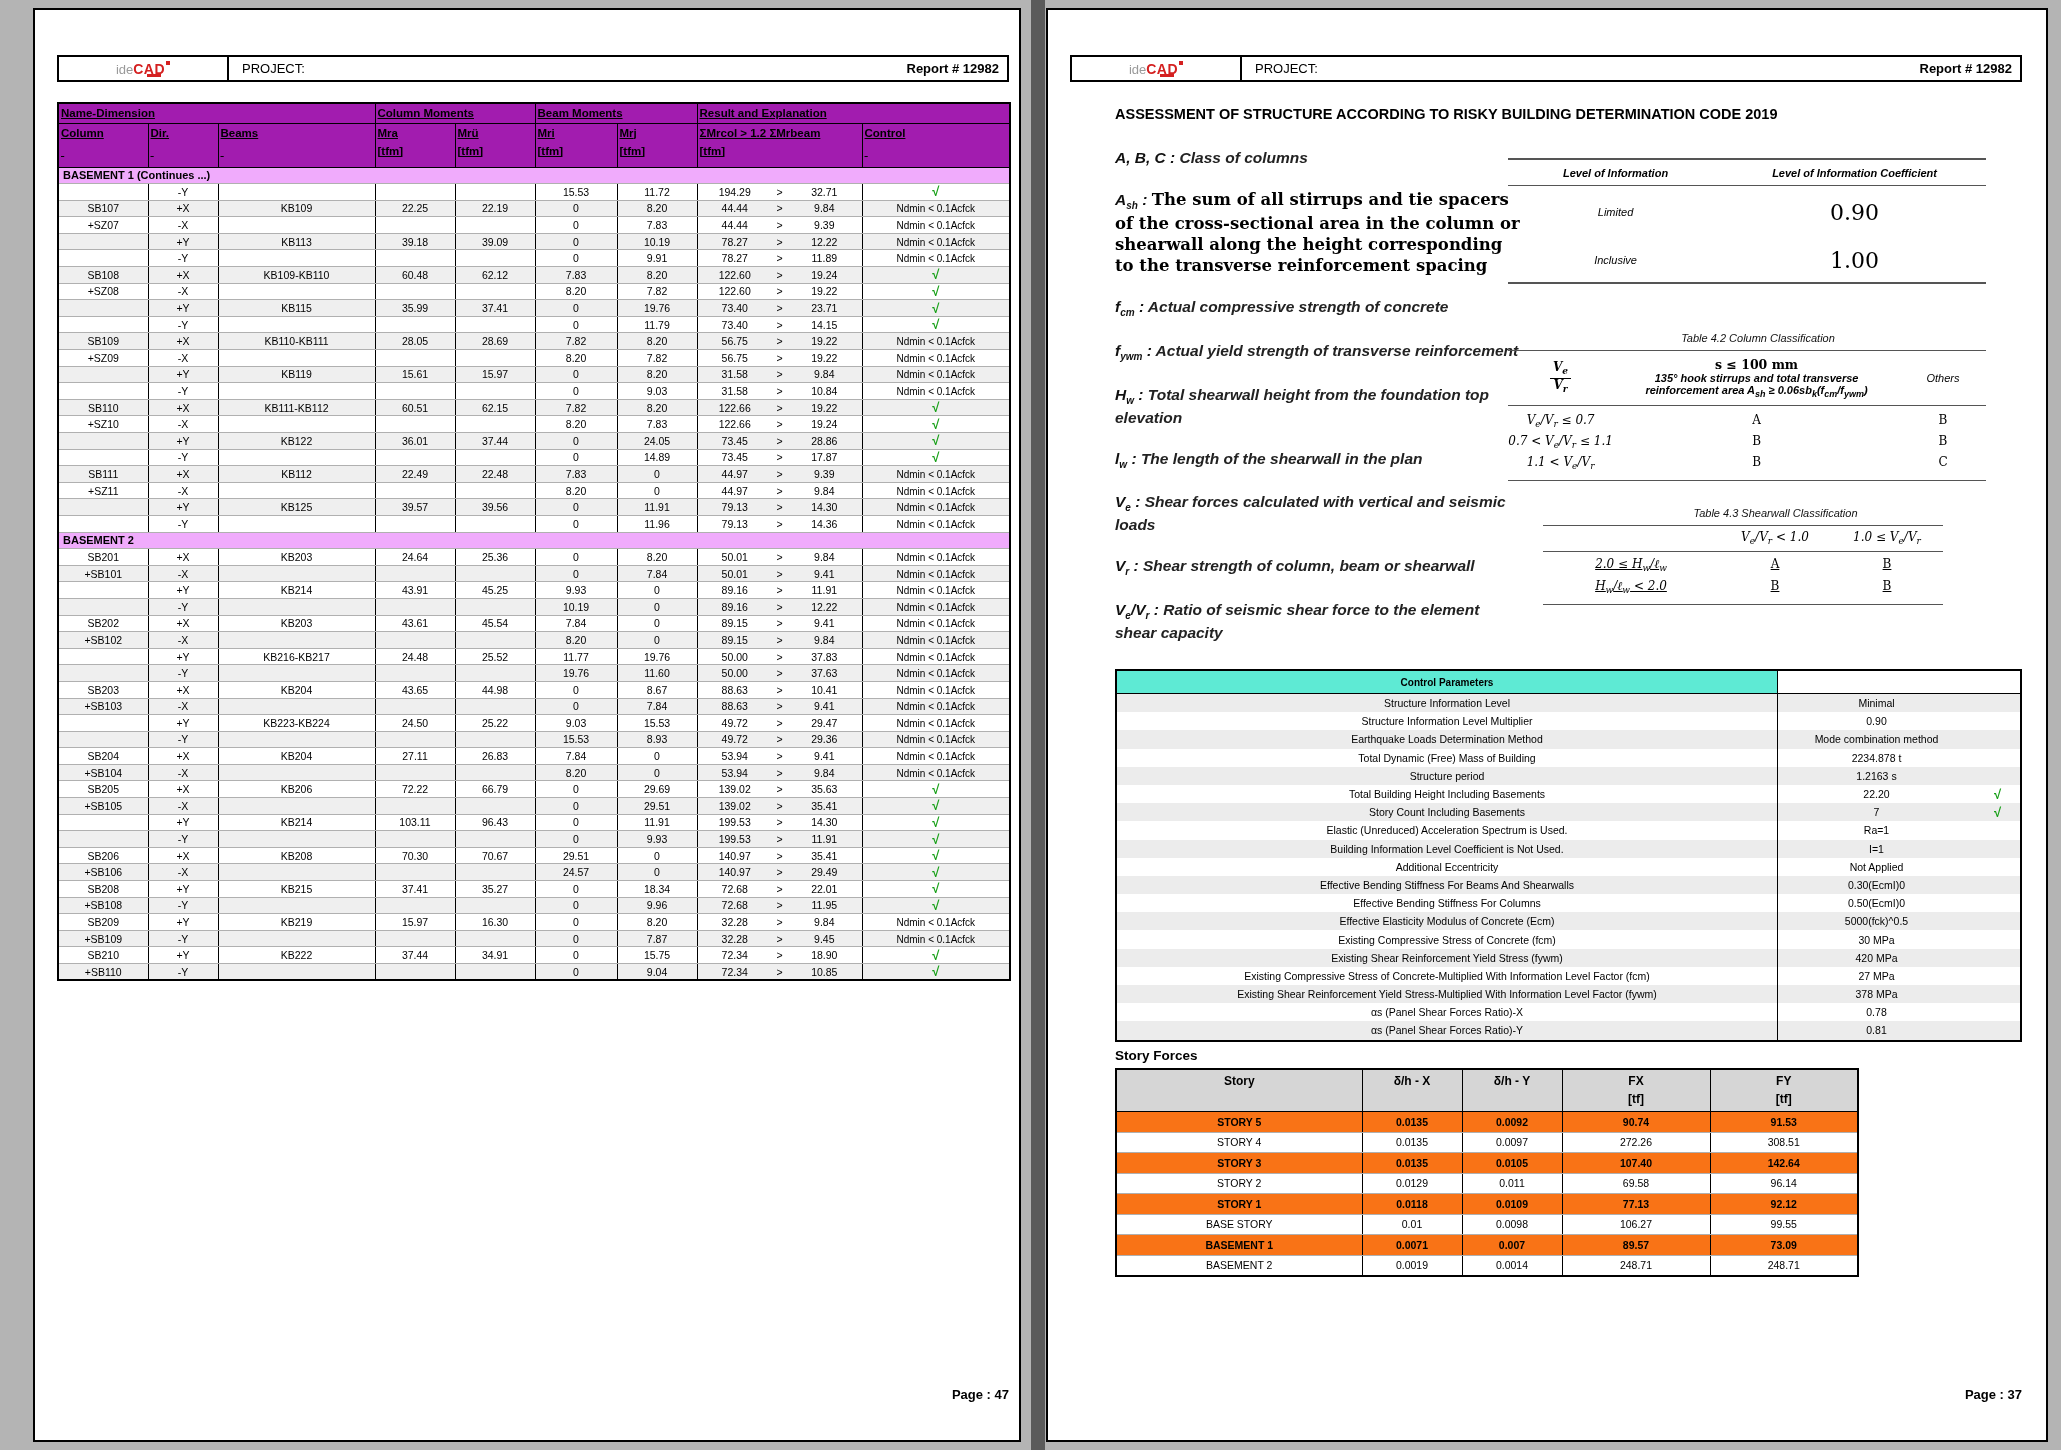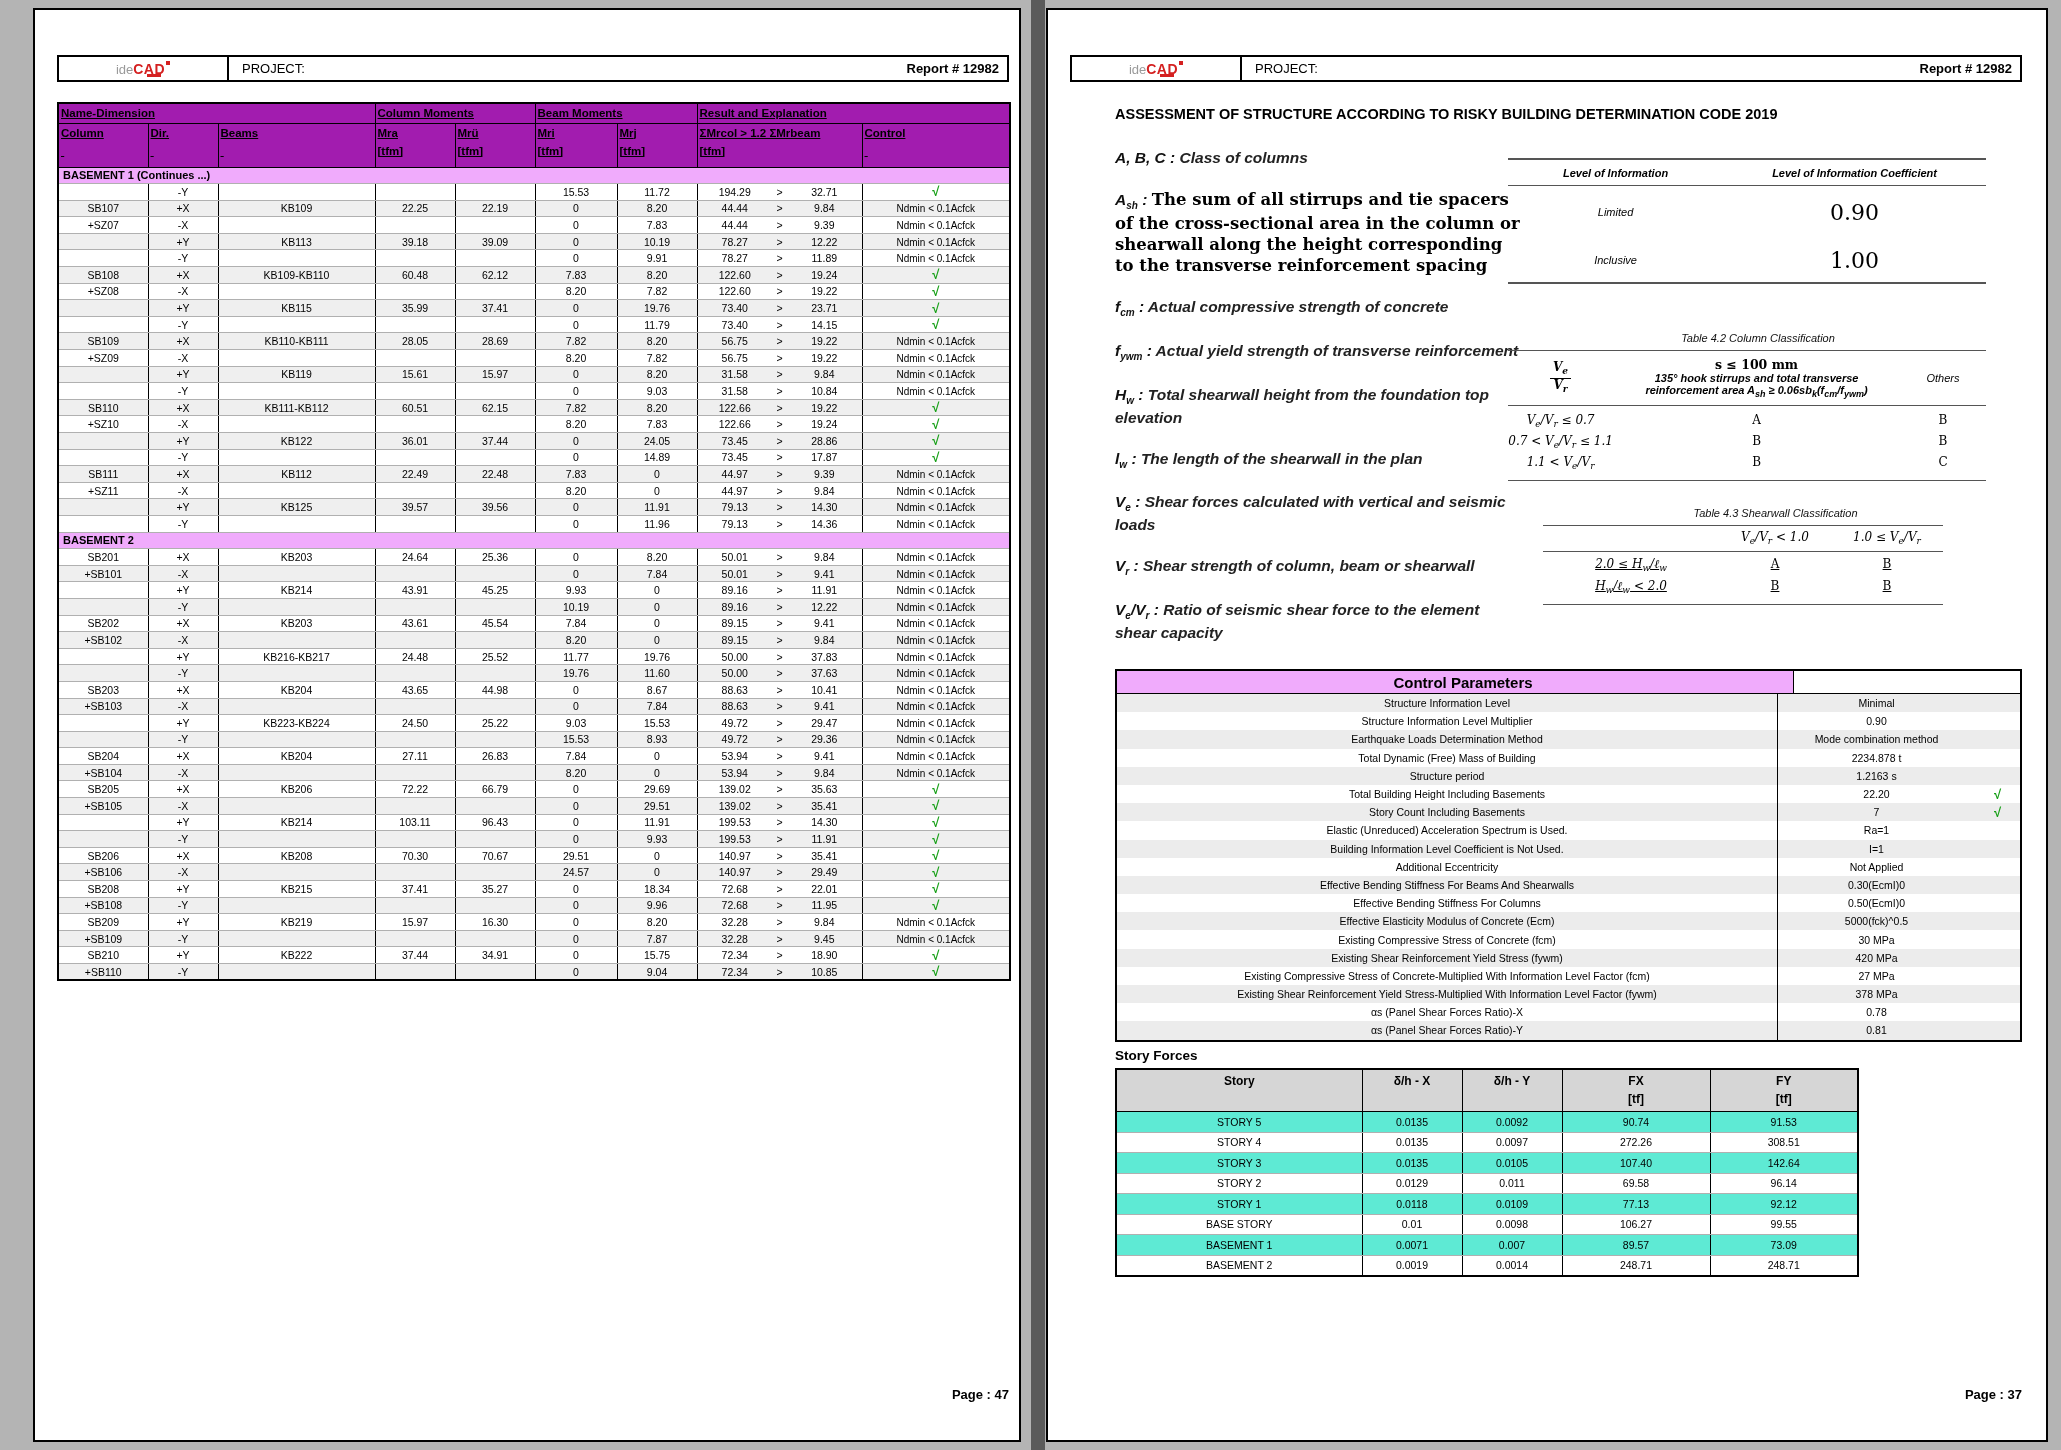--- a/index.html
+++ b/index.html
@@ -91,34 +91,34 @@
   .t43-hd div,.t43-row div{text-align:center;font-size:12px;}
   .t43-c1{flex:0 0 44%;}
   .t43-c2{flex:0 0 28%;}
   .t43-c3{flex:1;}
   .t43-row{display:flex;padding:3px 0;}
   .t43 .serifv{font-family:"DejaVu Serif",serif;}
 
   
   .cp{position:absolute;top:659px;left:67px;width:907px;border:2px solid #000;box-sizing:border-box;}
   .cp-hd{display:flex;height:22px;border-bottom:1px solid #000;}
-  .cp-hd .l{flex:0 0 660px;background:#f0abfc;border-right:1px solid #000;display:flex;align-items:center;justify-content:center;font-weight:bold;font-size:15px;padding-left:16px;}
+  .cp-hd .l{flex:0 0 660px;background:#5eead4;border-right:1px solid #000;display:flex;align-items:center;justify-content:center;font-weight:bold;font-size:10px;}
   .cp-hd .r{flex:1;background:#fff;}
   .cp-row{display:flex;height:18.2px;align-items:stretch;font-size:10.5px;}
   .cp-row.odd{background:#ececec;}
   .cp-row .l{flex:0 0 660px;border-right:1px solid #000;display:flex;align-items:center;justify-content:center;text-align:center;}
   .cp-row .v{flex:0 0 197px;display:flex;align-items:center;justify-content:center;text-align:center;}
   .cp-row .k{flex:1;display:flex;align-items:center;justify-content:center;}
 
   
   .sf-title{position:absolute;top:1038px;left:67px;font-weight:bold;font-size:13.5px;}
   table.sf{position:absolute;top:1058px;left:67px;width:742px;border-collapse:collapse;border:2px solid #000;table-layout:fixed;font-size:10.5px;}
   table.sf th{background:#d6d6d6;border:1px solid #000;font-size:12px;height:36px;vertical-align:top;padding-top:4px;text-align:center;}
   table.sf td{border-right:1px solid #000;border-bottom:1px solid #b0b0b0;height:17.5px;text-align:center;}
-  table.sf tr.odd td{background:#5eead4;}
+  table.sf tr.odd td{background:#f97316;font-weight:bold;}
   .sf-unit{font-weight:bold;margin-top:4px;}
 </style>
 </head>
 <body>
 
 <div class="gap-shadow"></div>
 
 <div class="page" id="page-left">
   <div class="hdrbar">
     <div class="hdr-logo-cell">

